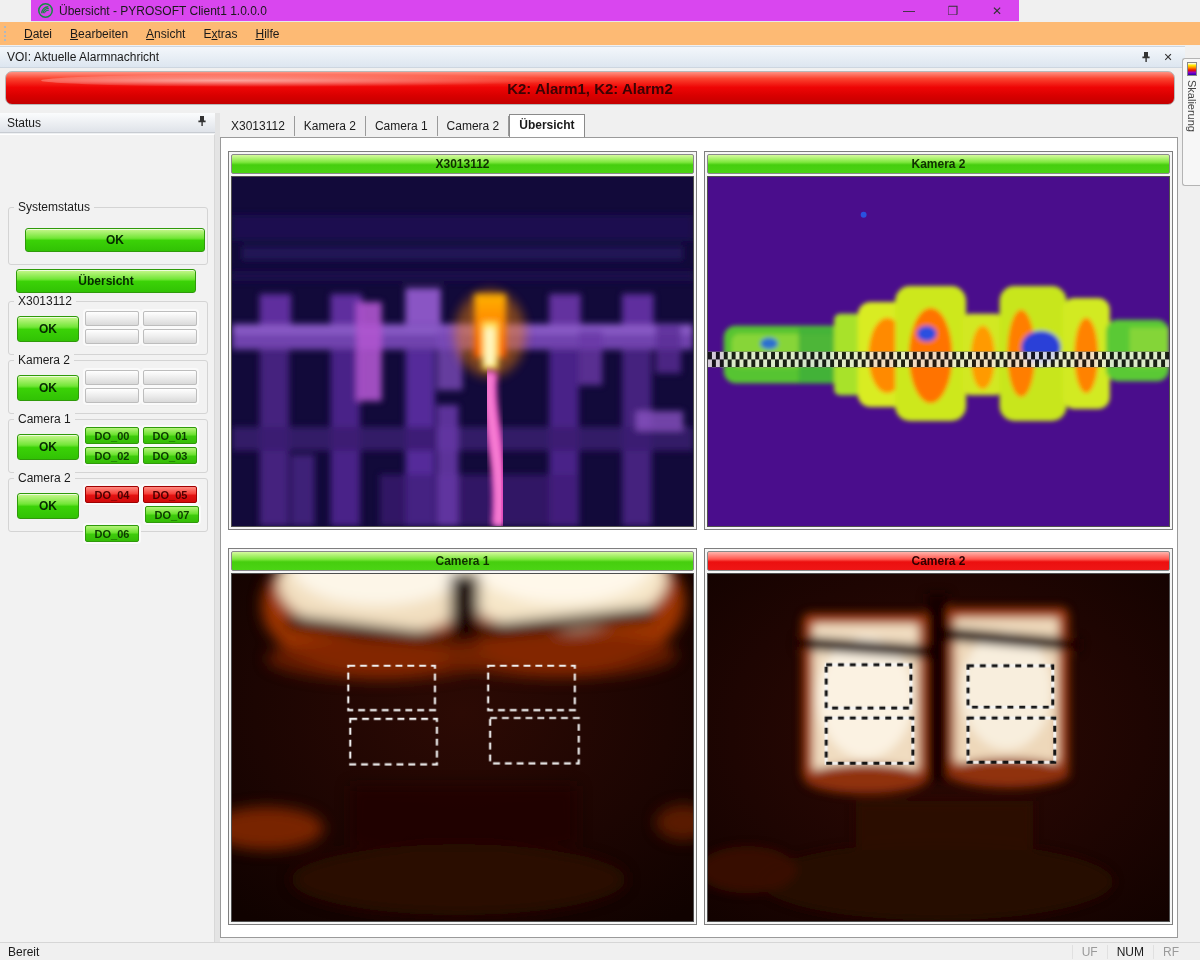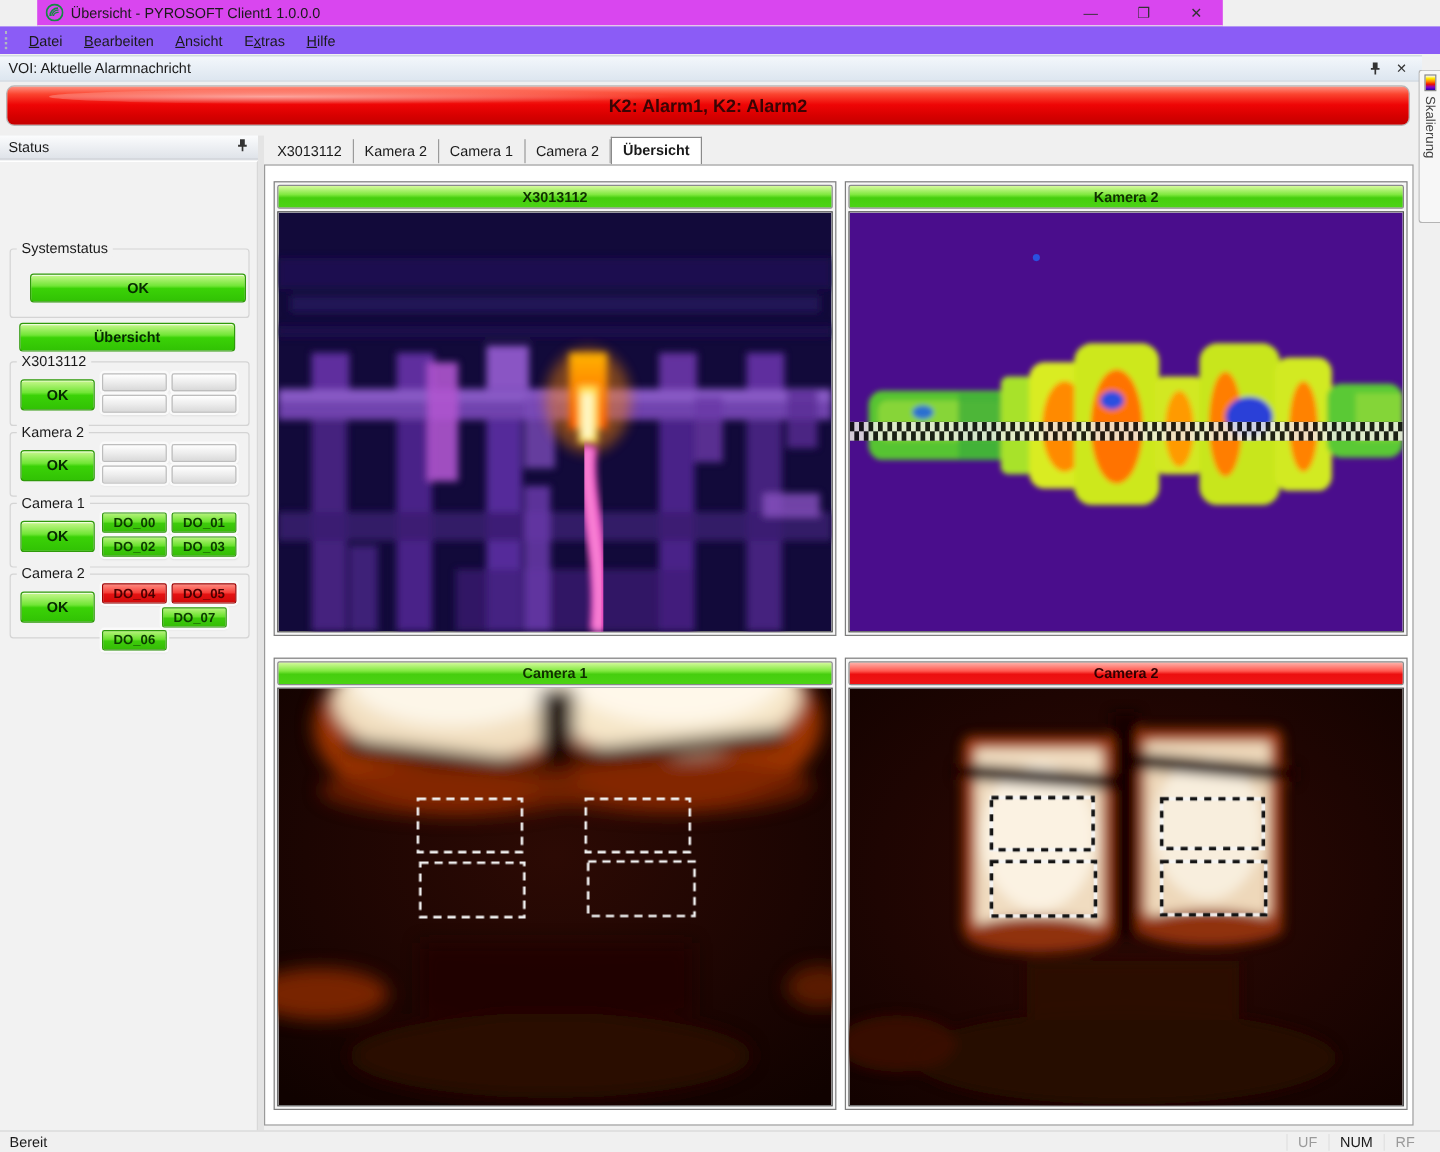--- a/index.html
+++ b/index.html
@@ -7,21 +7,21 @@
   body { font-family:"Liberation Sans", sans-serif; background:#f0f0f0; position:relative; font-size:12px; color:#222; }
 
   
   #titlebar { position:absolute; left:0; top:0; width:988px; height:22px; background:#d946ef; display:flex; align-items:center; border-bottom:1px solid #e8e8e8;margin-left:31px; }
   #app-icon { width:15px; height:15px; margin:0 6px 0 7px; }
   #window-title { font-size:12px; color:#1a1a1a; }
   #win-controls { margin-left:auto; display:flex; height:22px; }
   .win-btn { width:44px; height:22px; display:flex; align-items:center; justify-content:center; font-size:12px; color:#333; }
 
   
-  #menubar { position:absolute; left:0; top:22px; width:1200px; height:23px; background:#8b5cf6; display:flex; align-items:center; }
+  #menubar { position:absolute; left:0; top:22px; width:1200px; height:23px; background:#fdba74; display:flex; align-items:center; }
   #menu-grip { width:5px; height:15px; margin:0 6px 0 4px; border-left:2px dotted #b0b8c0; }
   .menu-item { padding:3px 9px; color:#1a1a1a; }
   .menu-item u { text-decoration:underline; }
 
   
   #voi-header { position:absolute; left:0; top:46px; width:1185px; height:22px; background:linear-gradient(180deg,#f3f7fb,#dde6f0); border-top:1px solid #cdd6e0; border-bottom:1px solid #cdd6e0; display:flex; align-items:center; }
   #voi-title { padding-left:7px; color:#1a1a1a; }
   #voi-icons { margin-left:auto; display:flex; gap:8px; padding-right:10px; }
   .small-tool { width:14px; height:14px; display:flex; align-items:center; justify-content:center; color:#333; font-size:11px; }
 
@@ -170,21 +170,21 @@
           <button class="io-btn state-green" style="left:134px; top:7px;">DO_01</button>
           <button class="io-btn state-green" style="left:76px; top:27px;">DO_02</button>
           <button class="io-btn state-green" style="left:134px; top:27px;">DO_03</button>
         </div>
         <div class="group" style="top:343px; height:54px;">
     <span class="group-label">Camera 2</span>
     <button class="btn-ok" style="left:8px; top:14px; width:62px; height:26px;">OK</button>
     <button class="io-btn state-red" style="left:76px; top:7px;">DO_04</button>
           <button class="io-btn state-red" style="left:134px; top:7px;">DO_05</button>
           <button class="io-btn state-green" style="left:76px; top:27px;margin-top:19px;">DO_06</button>
-          <button class="io-btn state-green" style="left:126px; top:27px;">DO_07</button>
+          <button class="io-btn state-green" style="left:136px; top:27px;">DO_07</button>
         </div>
       </div>
   </div>
 </div>
 <div id="splitter"></div>
 
 <div id="tabbar">
     <span class="tab">X3013112</span>
     <span class="tab">Kamera 2</span>
     <span class="tab">Camera 1</span>

